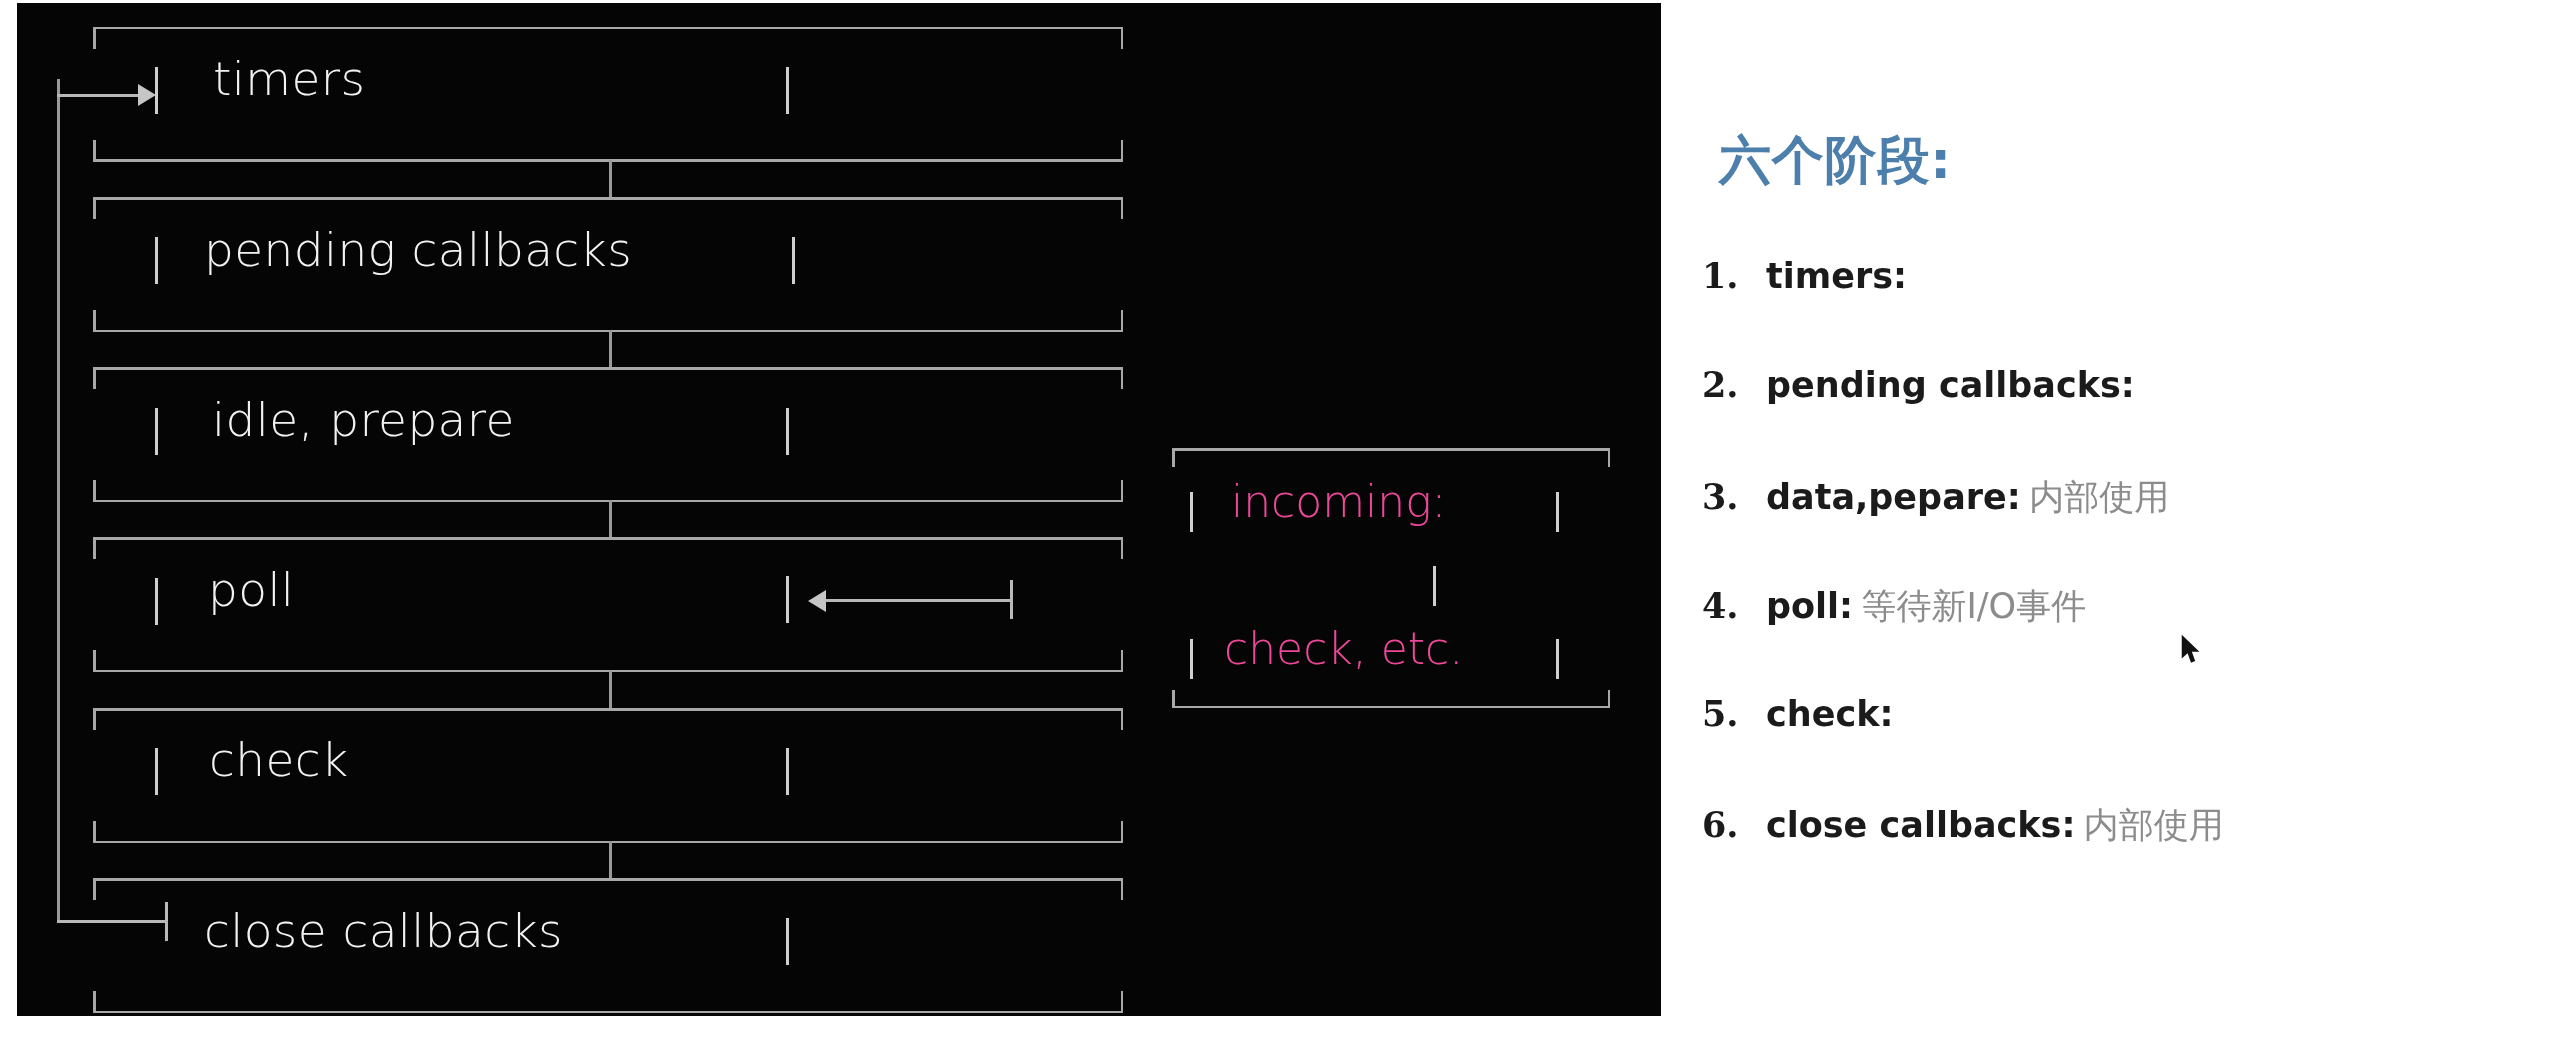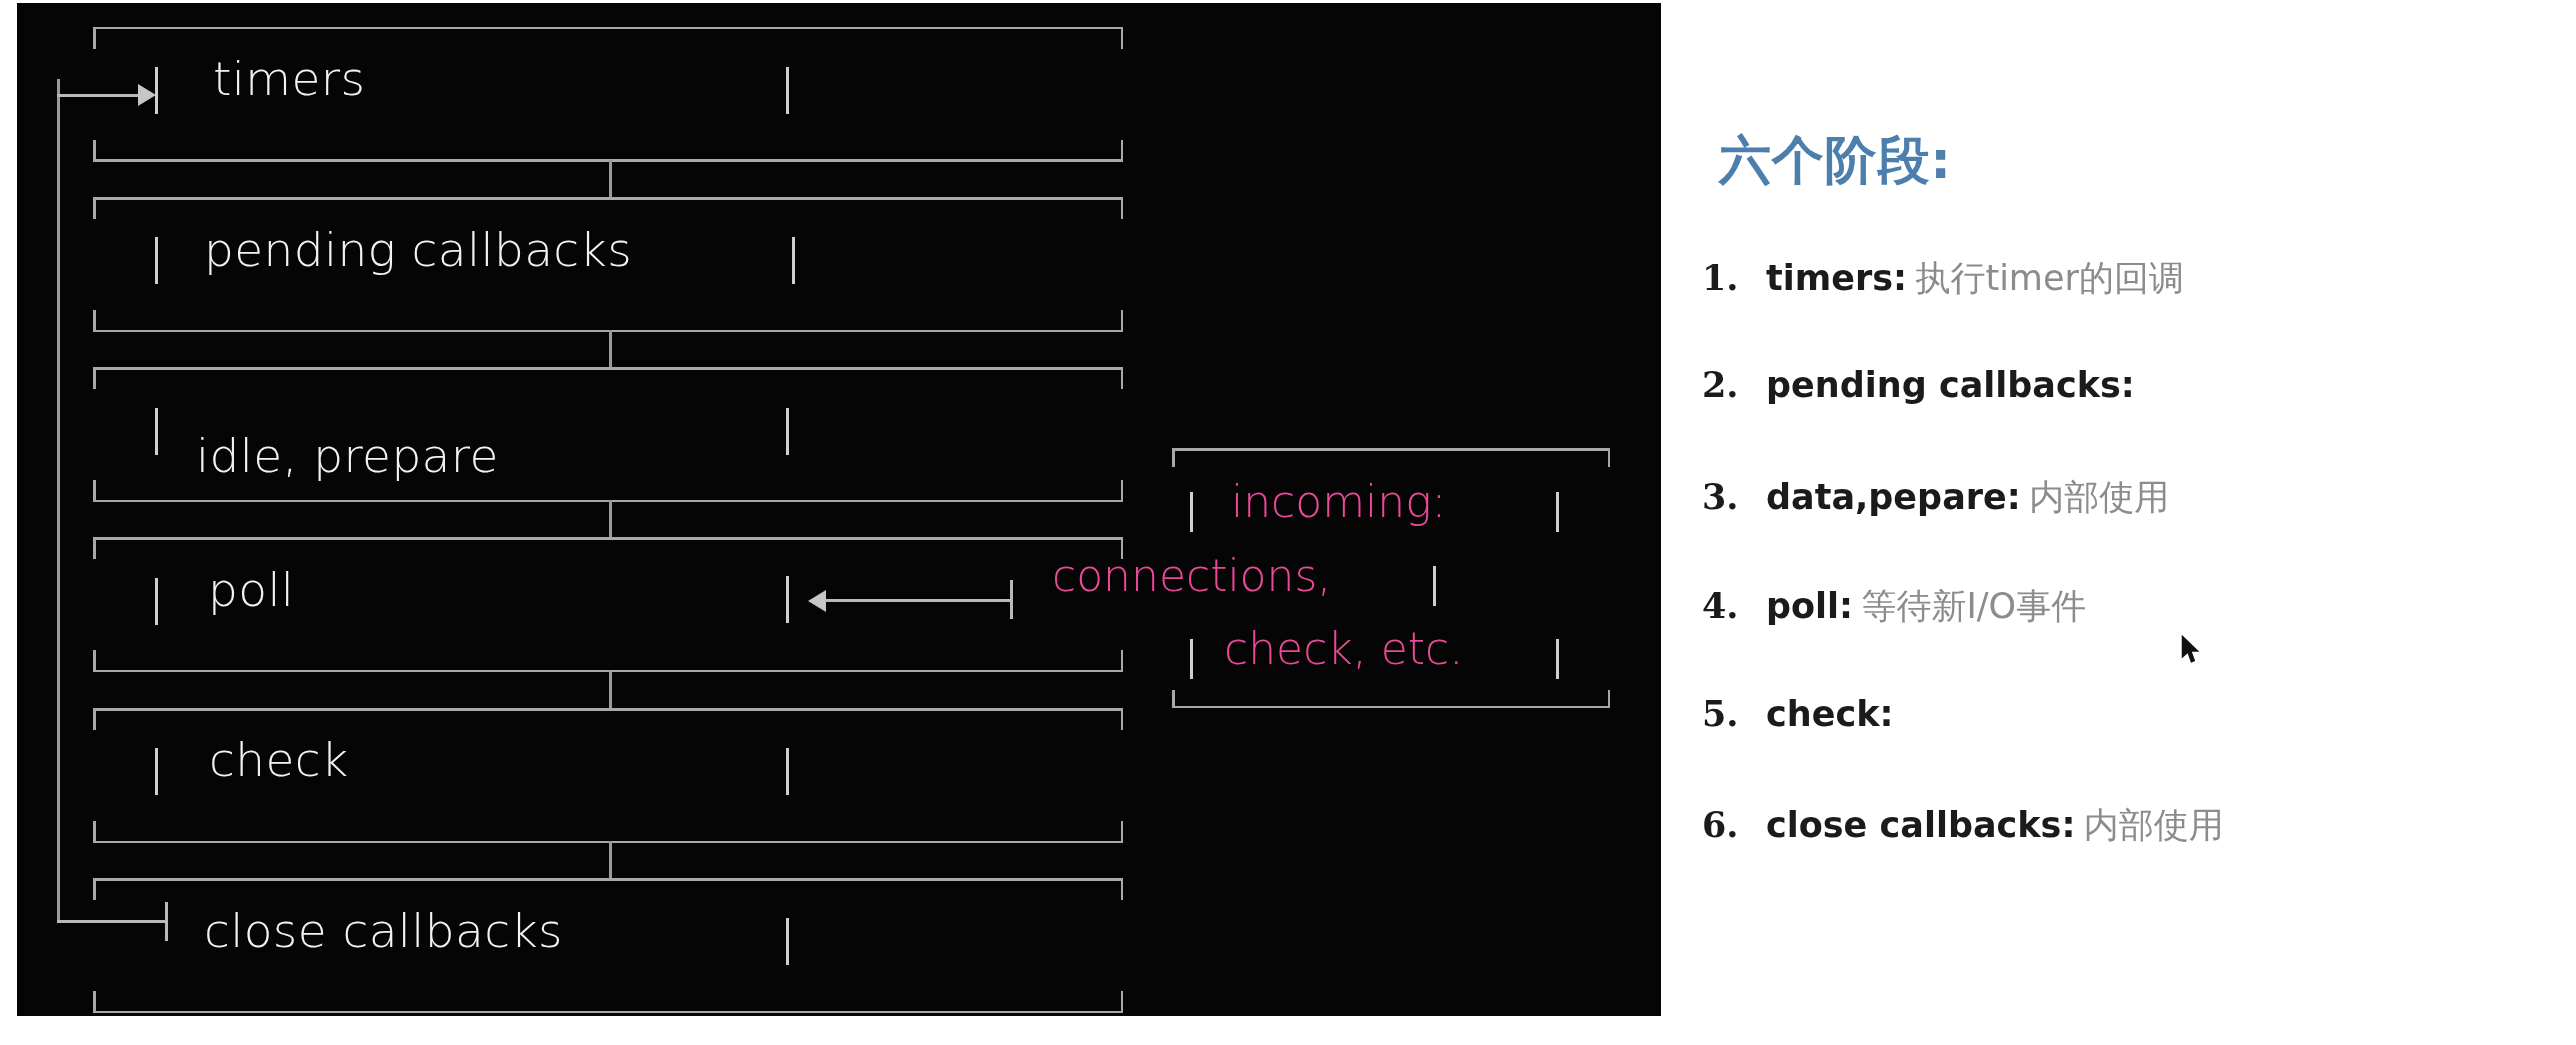--- a/index.html
+++ b/index.html
@@ -157,21 +157,21 @@
   <div class="phase-box" style="left:76px;top:364px;width:1030px;height:135px;">
     <div class="top"></div>
       <div class="bot"></div>
     <div class="lcap t"></div>
       <div class="lcap b"></div>
     <div class="rcap t"></div>
       <div class="rcap b"></div>
   </div>
   <div class="pipe" style="left:138px;top:405px;"></div>
   <div class="pipe" style="left:769px;top:405px;"></div>
-  <div class="phase-label" style="left:179px;top:393px;margin-top:36px;">idle, prepare</div>
+  <div class="phase-label" style="left:195px;top:393px;">idle, prepare</div>
   <div class="connector" style="left:592px;top:497px;height:39px;"></div>
 
   <div class="phase-box" style="left:76px;top:534px;width:1030px;height:135px;">
     <div class="top"></div>
       <div class="bot"></div>
     <div class="lcap t"></div>
       <div class="lcap b"></div>
     <div class="rcap t"></div>
       <div class="rcap b"></div>
   </div>
@@ -215,36 +215,34 @@
     <div class="lcap t"></div>
       <div class="lcap b"></div>
     <div class="rcap t"></div>
       <div class="rcap b"></div>
   </div>
   <div class="inc-pipe" style="left:1173px;top:489px;"></div>
   <div class="inc-pipe" style="left:1539px;top:489px;"></div>
   <div class="inc-line" style="left:1214px;top:477px;">incoming:</div>
 
   <div class="inc-pipe" style="left:1416px;top:563px;"></div>
-  <div class="inc-line" style="left:1035px;top:551px;">connections,</div>
 
   <div class="inc-pipe" style="left:1173px;top:636px;"></div>
   <div class="inc-pipe" style="left:1539px;top:636px;"></div>
   <div class="inc-line" style="left:1207px;top:624px;">check, etc.</div>
 </div>
 
 <div id="notes-panel">
 
   <div id="notes-title">六个阶段:</div>
 
   <div class="note-row" style="top:255px;">
     <span class="note-num">1.</span>
     <span class="note-term">timers</span>
     <span class="note-colon">:</span>
-    <span class="note-desc">执行timer的回调</span>
   </div>
 
   <div class="note-row" style="top:364px;">
     <span class="note-num">2.</span>
     <span class="note-term">pending callbacks</span>
     <span class="note-colon">:</span>
   </div>
 
   <div class="note-row" style="top:474px;">
     <span class="note-num">3.</span>

